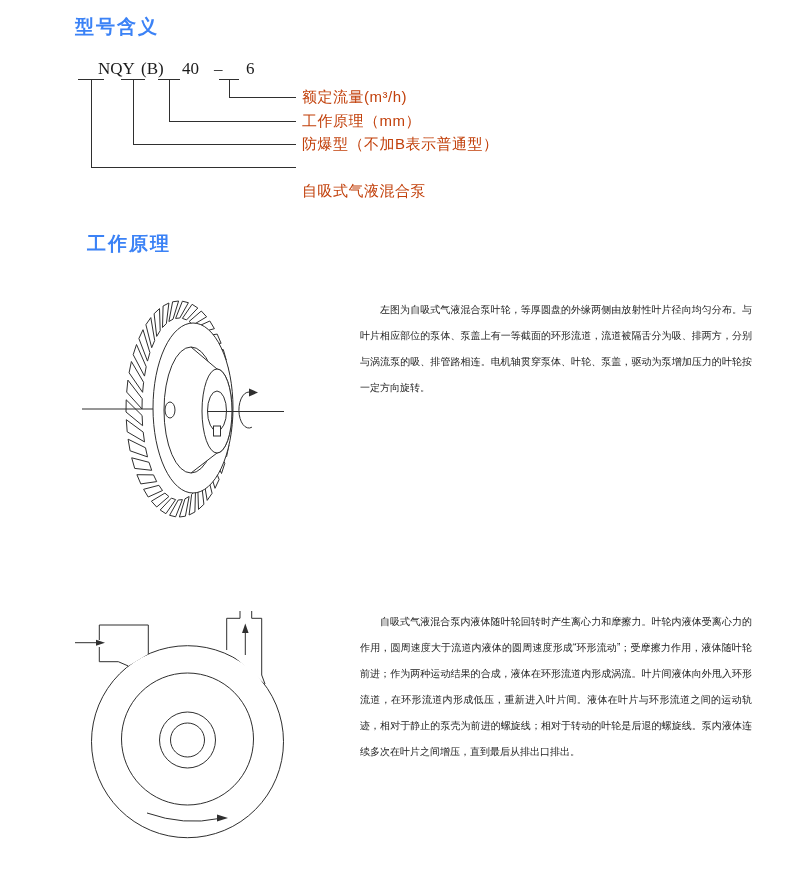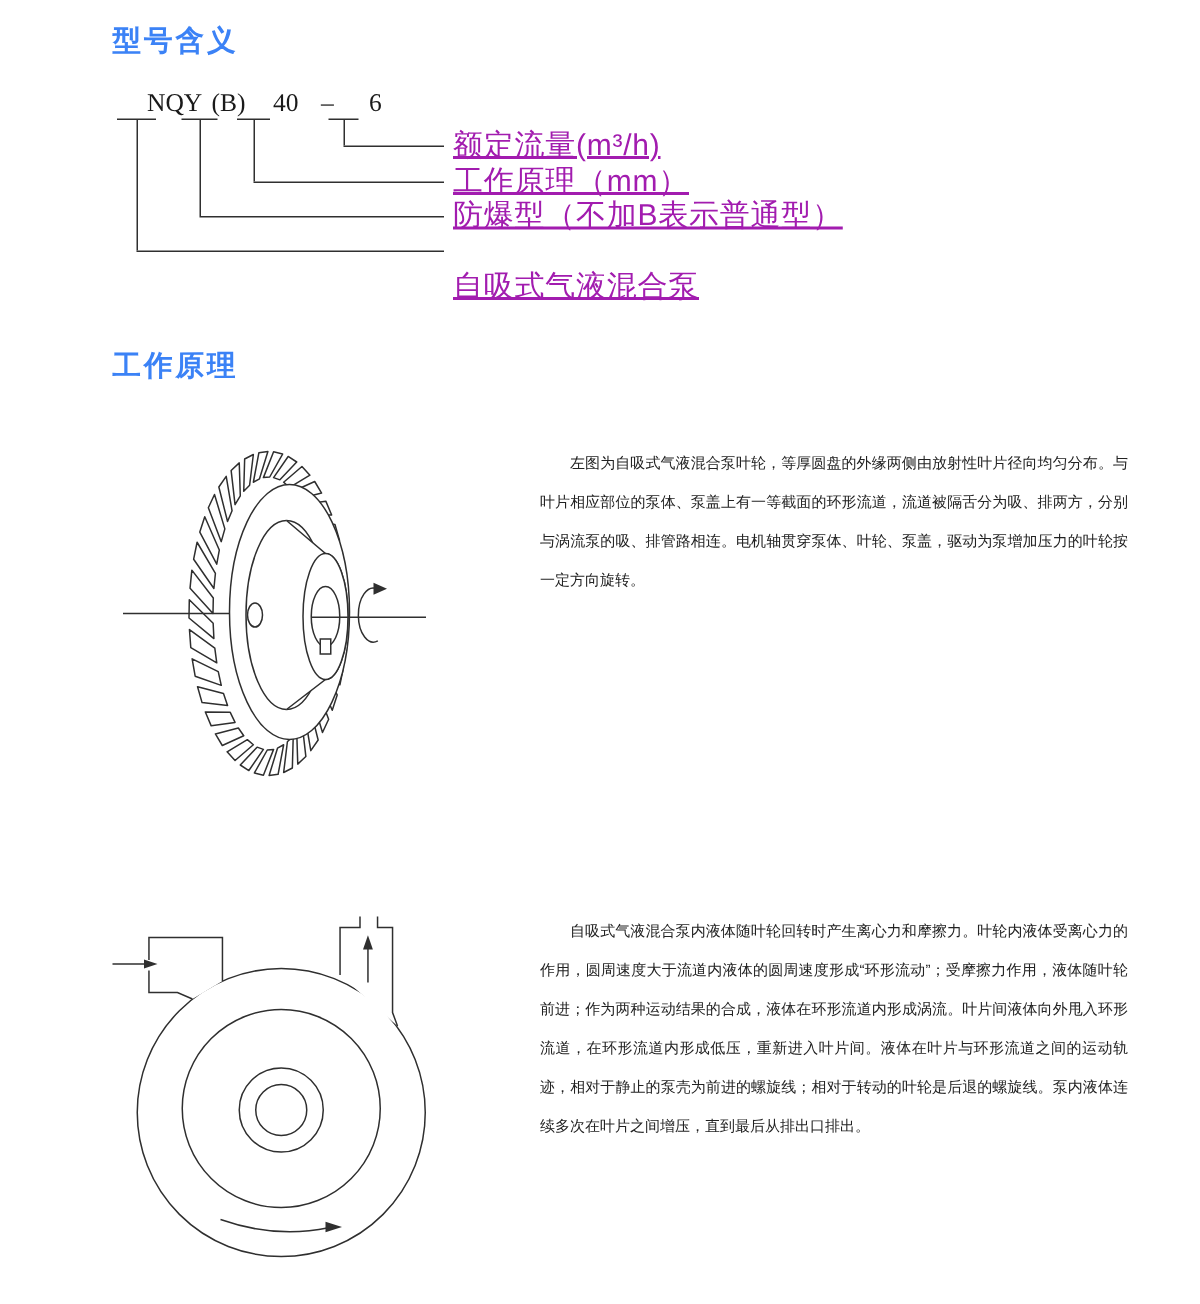--- a/index.html
+++ b/index.html
@@ -11,22 +11,22 @@
   .sec-title{
     font-size:19px;font-weight:bold;letter-spacing:2px;color:#3b82f6;
     font-family:"Liberation Sans",sans-serif;
   }
   .model-char{
     font-family:"Liberation Serif",serif;font-size:17px;color:#1a1a1a;margin-left:22px;
   }
   .hline{position:absolute;height:1px;background:#2f2f2f;}
   .vline{position:absolute;width:1px;background:#2f2f2f;}
   .callout{
-    position:absolute;left:302px;font-size:20px;color:#a21caf;height:16px;
-    line-height:16px;white-space:nowrap;letter-spacing:0.5px;text-decoration:underline;
+    position:absolute;left:302px;font-size:15px;color:#c2410c;height:16px;
+    line-height:16px;white-space:nowrap;letter-spacing:0.5px;
   }
   .para{
     position:absolute;left:360px;width:392px;font-size:10px;line-height:26px;
     text-align:justify;text-indent:2em;color:#222;letter-spacing:0;
   }
   svg{display:block;}
   .ink{stroke:#2f2f2f;stroke-width:1;fill:none;}
   .ink-white{stroke:#2f2f2f;stroke-width:1;fill:#ffffff;}
   .fill-ink{fill:#2f2f2f;stroke:none;}
   .white{fill:#ffffff;stroke:none;}
@@ -55,21 +55,21 @@
 <div class="hline" style="left:229px;top:97px;width:67px;"></div>
 <div class="hline" style="left:169px;top:121px;width:127px;"></div>
 <div class="hline" style="left:133px;top:144px;width:163px;"></div>
 <div class="hline" style="left:91px;top:167px;width:205px;"></div>
 
 <div class="callout" style="top:89px;">额定流量(m³/h)</div>
 <div class="callout" style="top:113px;">工作原理（mm）</div>
 <div class="callout" style="top:136px;">防爆型（不加B表示普通型）</div>
 <div class="callout" style="top:159px;margin-top:24px;">自吸式气液混合泵</div>
 
-<div class="abs sec-title" style="left:75px;top:231px;">工作原理</div>
+<div class="abs sec-title" style="left:87px;top:231px;">工作原理</div>
 
 <svg class="abs" style="left:78px;top:288px;" width="210" height="250" viewBox="0 0 210 250">
   <path id="impeller-blades" class="ink-white" stroke-linejoin="round" d="M138.0 121.0L153.3 137.9L152.1 149.9L137.8 131.3ZM137.4 137.7L150.9 157.2L148.6 168.5L136.4 147.7ZM135.5 153.9L146.8 175.3L143.5 185.5L133.8 163.3ZM132.5 168.9L141.1 191.5L137.0 200.3L130.1 177.4ZM128.3 182.3L134.1 205.3L129.2 212.4L125.3 189.5ZM123.3 193.6L125.9 216.3L120.5 221.4L119.8 199.4ZM117.5 202.5L116.9 224.0L111.1 227.0L113.6 206.5ZM111.1 208.5L107.4 228.2L101.4 229.0L107.0 210.8ZM104.4 211.6L97.6 228.8L91.6 227.3L100.2 212.0ZM97.6 211.6L87.9 225.7L82.2 222.0L93.4 210.1ZM90.9 208.5L78.7 219.0L73.4 213.2L86.9 205.1ZM84.5 202.5L70.2 209.0L65.6 201.3L80.9 197.3ZM78.7 193.6L62.8 195.9L58.9 186.7L75.5 186.9ZM73.7 182.3L56.7 180.4L53.7 169.8L71.0 174.3ZM69.5 168.9L52.1 162.8L50.1 151.2L67.5 159.8ZM66.5 153.9L49.2 143.8L48.3 131.7L65.2 144.1ZM64.6 137.7L48.0 124.0L48.2 111.8L64.1 127.5ZM64.0 121.0L48.7 104.1L49.9 92.1L64.2 110.7ZM64.6 104.3L51.1 84.8L53.4 73.5L65.6 94.3ZM66.5 88.1L55.2 66.7L58.5 56.5L68.2 78.7ZM69.5 73.1L60.9 50.5L65.0 41.7L71.9 64.6ZM73.7 59.7L67.9 36.7L72.8 29.6L76.7 52.5ZM78.7 48.4L76.1 25.7L81.5 20.6L82.2 42.6ZM84.5 39.5L85.1 18.0L90.9 15.0L88.4 35.5ZM90.9 33.5L94.6 13.8L100.6 13.0L95.0 31.2ZM97.6 30.4L104.4 13.2L110.4 14.7L101.8 30.0ZM104.4 30.4L114.1 16.3L119.8 20.0L108.6 31.9ZM111.1 33.5L123.3 23.0L128.6 28.8L115.1 36.9ZM117.5 39.5L131.8 33.0L136.4 40.7L121.1 44.7ZM123.3 48.4L139.2 46.1L143.1 55.3L126.5 55.1ZM128.3 59.7L145.3 61.6L148.3 72.2L131.0 67.7ZM132.5 73.1L149.9 79.2L151.9 90.8L134.5 82.2ZM135.5 88.1L152.8 98.2L153.7 110.3L136.8 97.9ZM137.4 104.3L154.0 118.0L153.8 130.2L137.9 114.5Z"></path>
   <line x1="4" y1="121" x2="76" y2="121" class="ink"></line>
   <ellipse cx="115" cy="120" rx="40" ry="85" class="ink-white"></ellipse>
   <ellipse cx="113" cy="122" rx="27" ry="63" class="ink-white"></ellipse>
   <path d="M 113,59 L 139,81 A 15 42 0 1 1 139,165 L 113,185" class="ink-white"></path>
   <ellipse cx="139" cy="123" rx="15" ry="42" class="ink-white"></ellipse>
   <ellipse cx="139" cy="123" rx="9.5" ry="20" class="ink-white"></ellipse>
   <rect x="135.5" y="138" width="7" height="10" class="ink-white"></rect>

